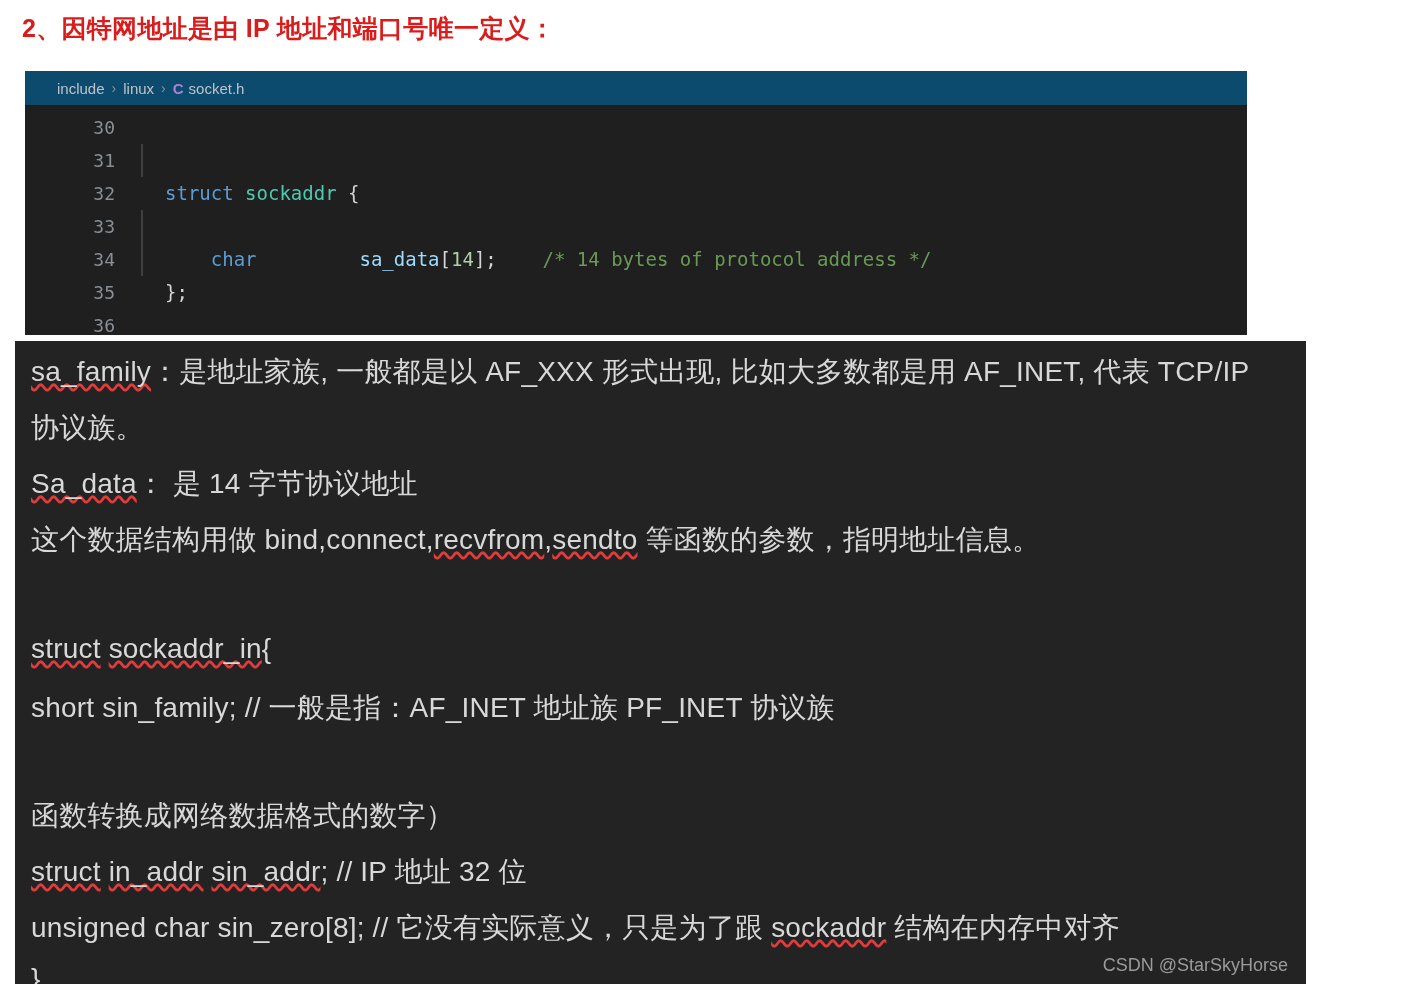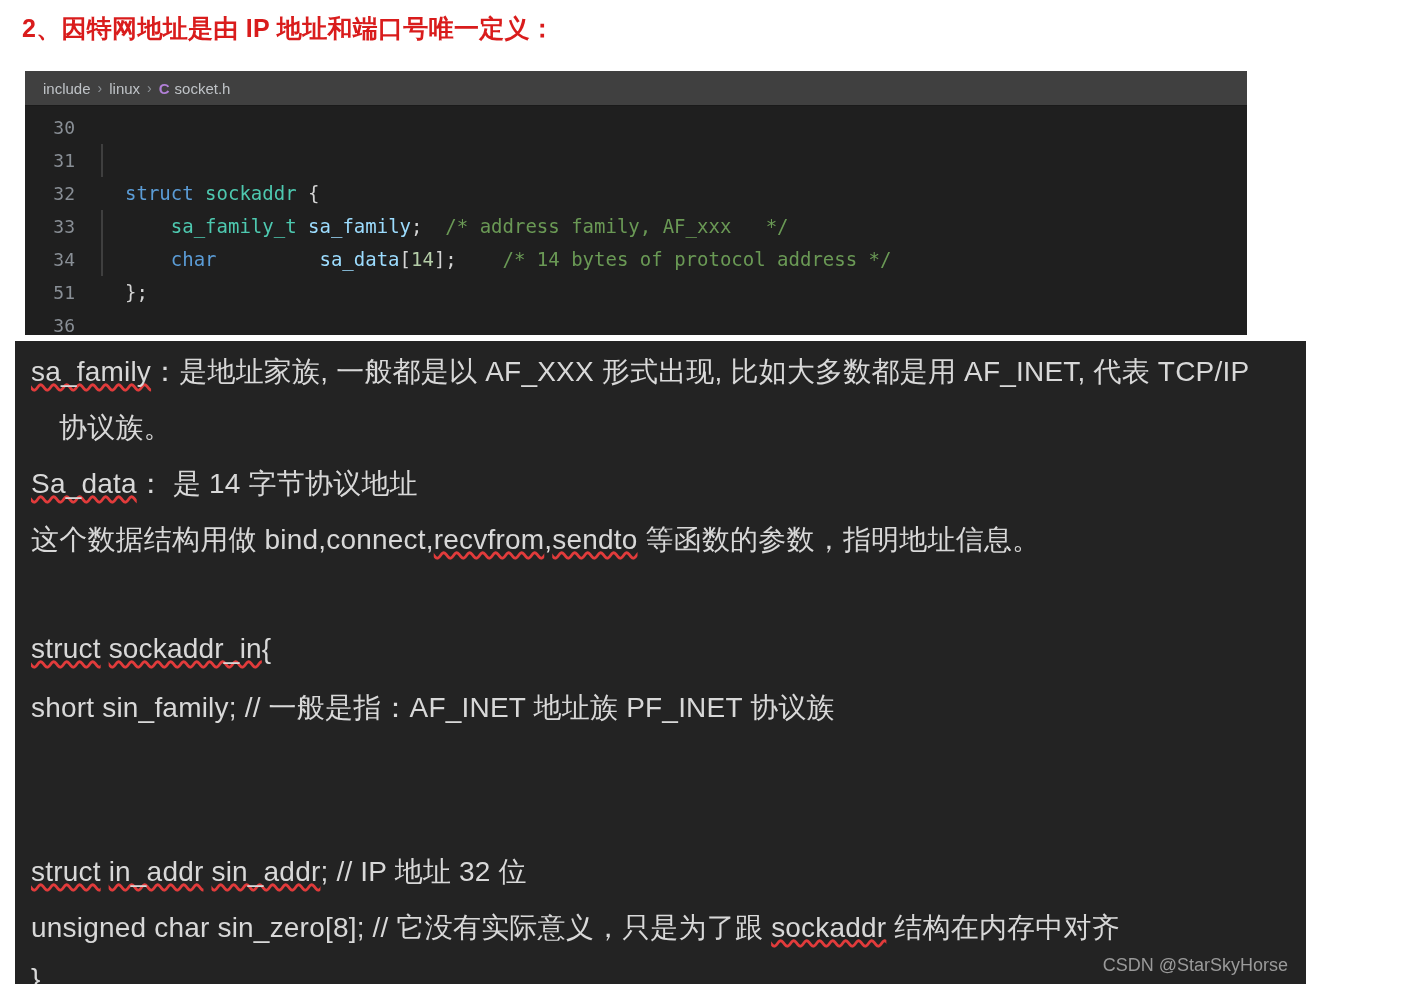--- a/index.html
+++ b/index.html
@@ -37,24 +37,24 @@
     position: absolute;
     left: 25px;
     top: 71px;
     width: 1222px;
     height: 264px;
     background: #1f1f1f;
     overflow: hidden;
   }
   .breadcrumb {
     height: 34px;
-    background: #404040;
+    background: #0c4a6e;
     display: flex;
     align-items: center;
-    padding-left: 18px;
+    padding-left: 32px;
     font-size: 15px;
     color: #b9bcc0;
     font-family: "Liberation Sans", sans-serif;
     box-shadow: 0 1px 0 #1a1a1a;
   }
   .crumb { color: #bfc3c7; }
   .crumb-sep {
     color: #8d9297;
     margin: 0 7px;
     font-size: 14px;
@@ -70,20 +70,21 @@
     padding-top: 6px;
     font-family: "DejaVu Sans Mono", monospace;
     font-size: 19px;
     line-height: 33px;
   }
   .code-line {
     display: flex;
     align-items: flex-start;
     height: 33px;
     white-space: pre;
+    margin-left: 40px;
   }
   .ln {
     width: 76px;
     min-width: 76px;
     text-align: right;
     padding-right: 26px;
     box-sizing: border-box;
     color: #898f96;
     font-size: 18px;
     font-family: "DejaVu Sans Mono", monospace;
@@ -153,34 +154,35 @@
       <span class="crumb">linux</span>
       <span class="crumb-sep">›</span>
       <span class="crumb-cicon">C</span>
       <span class="crumb">socket.h</span>
     </div>
 
     <div class="editor" id="editor">
         <div class="code-line"><span class="ln">30</span><span class="guide off"></span><span class="code-txt"></span></div>
         <div class="code-line"><span class="ln">31</span><span class="guide"></span><span class="code-txt"></span></div>
         <div class="code-line"><span class="ln">32</span><span class="guide off"></span><span class="code-txt"><span class="k-kw">struct </span><span class="k-type">sockaddr </span><span class="k-pun">{</span></span></div>
-        <div class="code-line"><span class="ln">33</span><span class="guide"></span><span class="code-txt"><span class="k-pun">    </span><span class="k-type">sa_family_t</span><span class="k-pun"> </span><span class="k-var">sa_family</span><span class="k-pun">;  </span><span class="k-cmt">/* address family, AF_xxx   */</span></span></div>
+        <div class="code-line"><span class="ln">33</span><span class="guide"></span></div>
         <div class="code-line"><span class="ln">34</span><span class="guide"></span><span class="code-txt"><span class="k-pun">    </span><span class="k-kw">char</span><span class="k-pun">         </span><span class="k-var">sa_data</span><span class="k-pun">[</span><span class="k-num">14</span><span class="k-pun">];    </span><span class="k-cmt">/* 14 bytes of protocol address */</span></span></div>
-        <div class="code-line"><span class="ln">51</span><span class="guide off"></span><span class="code-txt"><span class="k-pun">};</span></span></div>
+        <div class="code-line"><span class="ln">35</span><span class="guide off"></span><span class="code-txt"><span class="k-pun">};</span></span></div>
         <div class="code-line"><span class="ln">36</span><span class="guide off"></span><span class="code-txt"></span></div>
       </div>
   </div>
 
   <div class="note">
     <div class="note-line" style="left:16px; top:12px;" id="nl0"><span class="sp">sa_family</span><span>：是地址家族, 一般都是以 AF_XXX 形式出现, 比如大多数都是用 AF_INET, 代表 TCP/IP</span></div>
-    <div class="note-line" style="left:16px; top:68px;margin-left:28px;">协议族。</div>
+    <div class="note-line" style="left:16px; top:68px;">协议族。</div>
     <div class="note-line" style="left:16px; top:124px;" id="nl2"><span class="sp">Sa_data</span><span>： 是 14 字节协议地址</span></div>
     <div class="note-line" style="left:16px; top:292px;" id="nl4"><span class="sp">struct</span><span> </span><span class="sp">sockaddr_in</span><span>{</span></div>
     <div class="note-line" style="left:16px; top:180px;" id="nl3"><span>这个数据结构用做 bind,connect,</span><span class="sp">recvfrom</span><span>,</span><span class="sp">sendto</span><span> 等函数的参数，指明地址信息。</span></div>
     <div class="note-line" style="left:16px; top:348px;">    short sin_family;   // 一般是指：AF_INET 地址族 PF_INET 协议族</div>
+    <div class="note-line" style="left:16px; top:456px;">函数转换成网络数据格式的数字）</div>
     <div class="note-line" style="left:16px; top:512px;" id="nl8"><span>    </span><span class="sp">struct</span><span> </span><span class="sp">in_addr</span><span> </span><span class="sp">sin_addr</span><span>;   // IP 地址 32 位</span></div>
     <div class="note-line" style="left:16px; top:568px;" id="nl9"><span>    unsigned char sin_zero[8]; //  它没有实际意义，只是为了跟 </span><span class="sp">sockaddr</span><span> 结构在内存中对齐</span></div>
     <div class="note-line" style="left:16px; top:622px;">}</div>
 
     <div class="watermark">CSDN @StarSkyHorse</div>
   </div>
 
 </div>
 
 </body></html>

